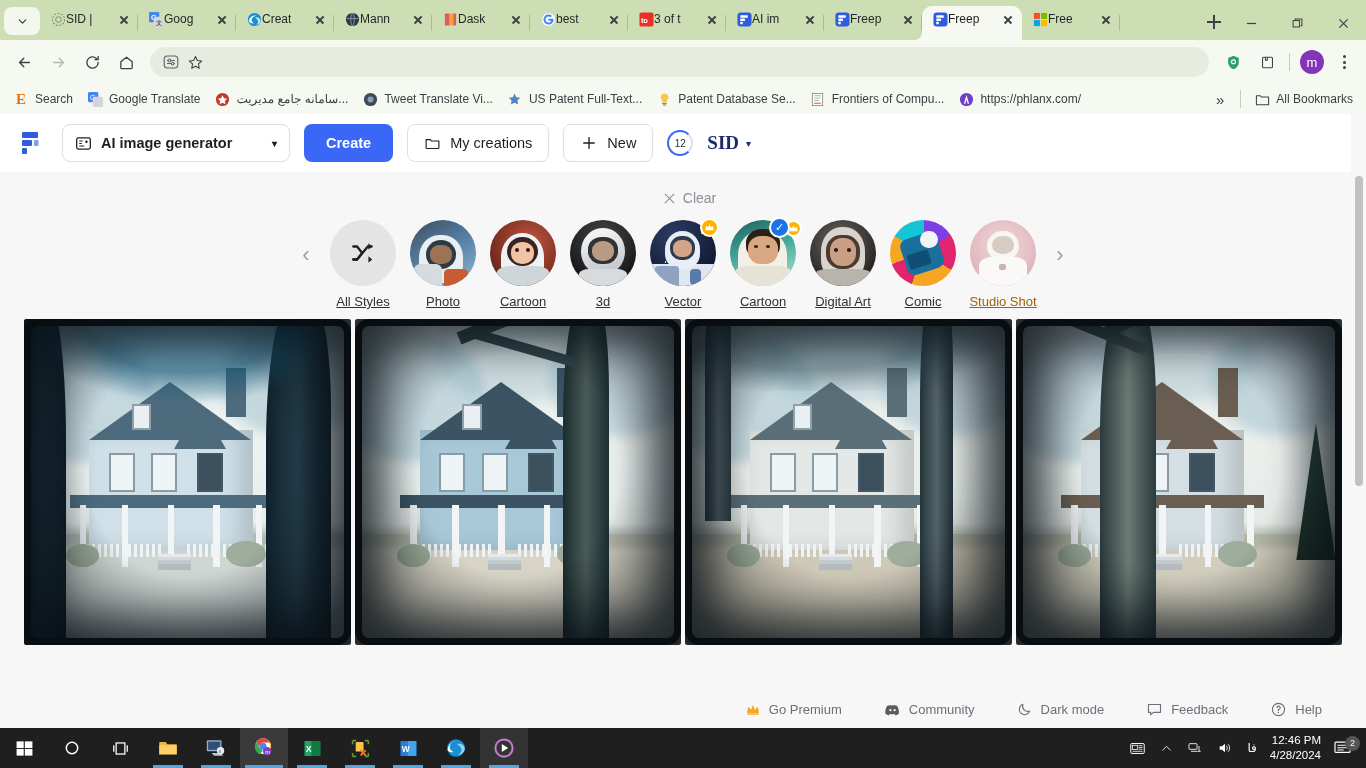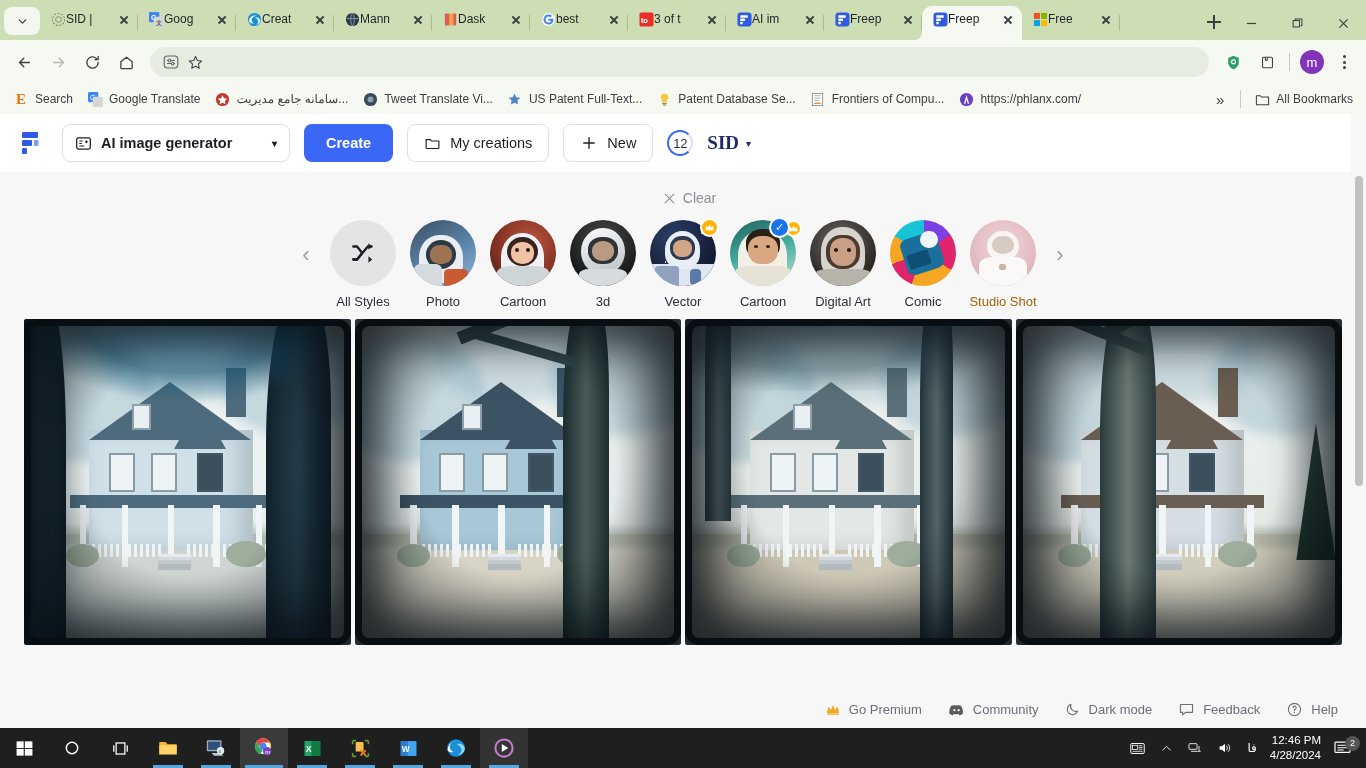--- a/index.html
+++ b/index.html
@@ -157,21 +157,21 @@
     display: flex; align-items: center; flex: 0 0 auto;
   }
   .fp-ghost {
     height: 38px; border: 1px solid #dcdfe4; border-radius: 8px; background: #fff;
     display: flex; align-items: center; gap: 9px; padding: 0 16px;
     font-size: 14.5px; color: #1b1f26; cursor: pointer; flex: 0 0 auto;
   }
   .fp-credits {
     width: 26px; height: 26px; border-radius: 50%; border: 2px solid #3b67f6;
     border-right-color: #d9e0f3; display: flex; align-items: center; justify-content: center;
-    font-size: 13px; color: #2c3038; flex: 0 0 26px; cursor: pointer;
+    font-size: 10px; color: #2c3038; flex: 0 0 26px; cursor: pointer;
   }
   .fp-user { display: flex; align-items: center; gap: 7px; cursor: pointer; flex:0 0 auto;}
   .fp-user-name { font-family: "Liberation Serif", serif; font-weight: bold; font-size: 19px; color: #1b2a6b; }
 
   
   .fp-filters { display: flex; justify-content: center; align-items: center; padding-top: 18px; gap: 6px; }
   .filter-group { display: flex; background: #f0f0f0; border-radius: 8px; padding: 3px; gap: 0; }
   .filter-tab {
     padding: 7px 16px; font-size: 14.5px; font-weight: bold; color: #2c3038;
     border-radius: 6px; cursor: pointer; position: relative;
@@ -182,21 +182,21 @@
 
   
   .fp-styles { display: flex; align-items: flex-start; justify-content: center; gap: 0; padding-top: 14px; }
   .carousel-arrow {
     width: 34px; height: 70px; display: flex; align-items: center; justify-content: center;
     color: #9aa0a8; font-size: 22px; cursor: pointer; flex: 0 0 34px; user-select: none;
   }
   .style-item { width: 80px; display: flex; flex-direction: column; align-items: center; gap: 8px; cursor: pointer; flex:0 0 80px;}
   .style-av { width: 66px; height: 66px; border-radius: 50%; position: relative; overflow: visible; }
   .style-av .inner { width: 100%; height: 100%; border-radius: 50%; overflow: hidden; position: relative; }
-  .style-label { font-size: 13px; color: #2c3038; white-space: nowrap; }
+  .style-label { font-size: 13px; color: #2c3038; white-space: nowrap; text-decoration: underline; }
   .style-label.dim { color: #a16207; }
   .badge-crown {
     position: absolute; top: -2px; right: -3px; width: 19px; height: 19px; border-radius: 50%;
     background: #ffb300; border: 2px solid #fff; display: flex; align-items: center; justify-content: center;
   }
   .badge-check {
     position: absolute; top: -3px; right: 6px; width: 21px; height: 21px; border-radius: 50%;
     background: #1a73e8; border: 2px solid #fff; display: flex; align-items: center; justify-content: center;
     color: #fff; font-size: 11px; z-index: 2;
   }
@@ -210,23 +210,23 @@
   .fp-results {
     display: flex; gap: 4px; padding: 10px 24px 0 24px; height: 336px; overflow: hidden;
   }
   .result-card {
     flex: 1 1 0; height: 326px; border-radius: 3px; overflow: hidden;
     position: relative; cursor: pointer; background: #000;
   }
 
   
   .fp-bottom {
-    position: absolute; bottom: 0; left: 0; right: 0; height: 38px;
+    position: absolute; bottom: 0; left: 0; right: 16px; height: 38px;
     background: #f7f7f7; display: flex; align-items: center; justify-content: flex-end;
-    gap: 26px; padding-right: 28px; font-size: 13px; color: #6b7078;
+    gap: 42px; padding-right: 28px; font-size: 13px; color: #6b7078;
   }
   .fp-bitem { display: flex; align-items: center; gap: 8px; cursor: pointer; }
 
   
   .v-scroll { position: absolute; right: 0; top: 0; width: 15px; height: 614px; background: #f7f7f7; }
   .v-thumb { position: absolute; right: 3px; top: 62px; width: 8px; height: 310px; border-radius: 4px; background: #c1c1c1; cursor: pointer; }
 
   
   .taskbar {
     height: 40px; background: #1f1f1f; display: flex; align-items: center;

